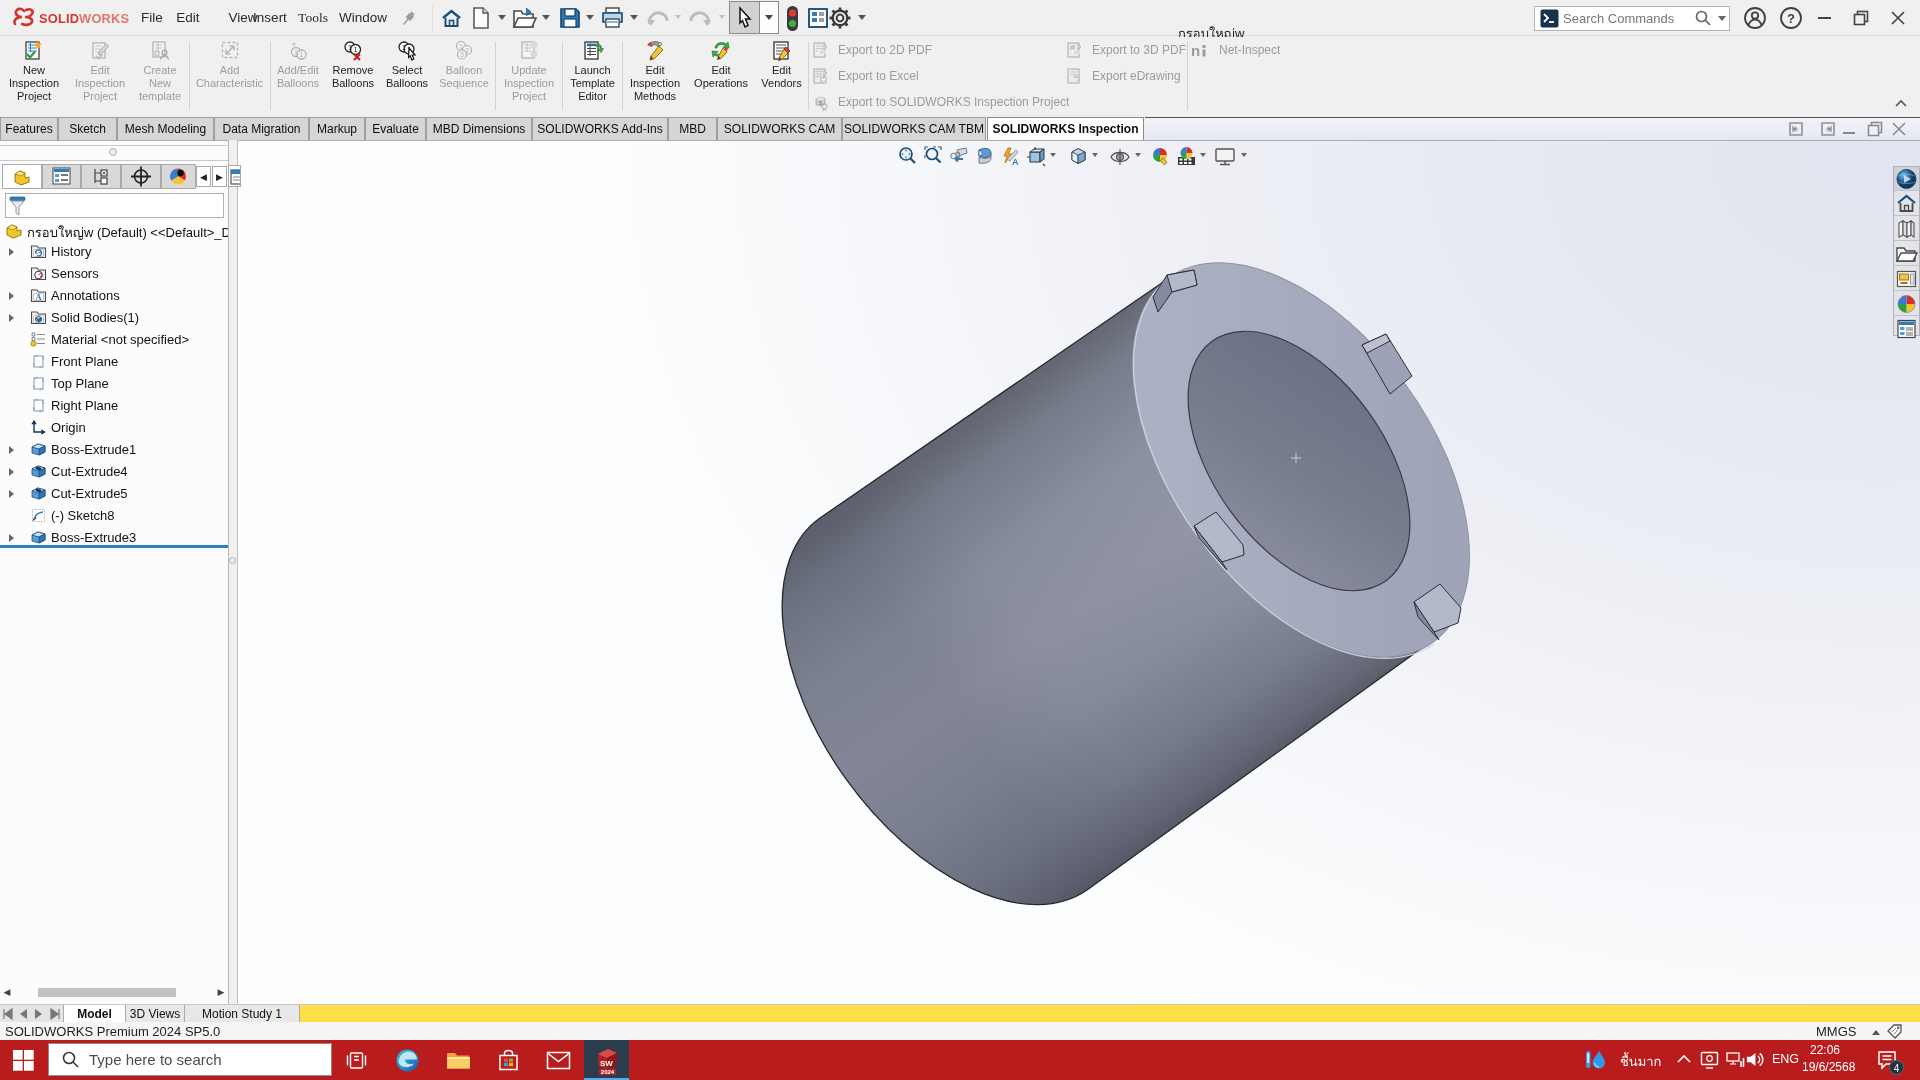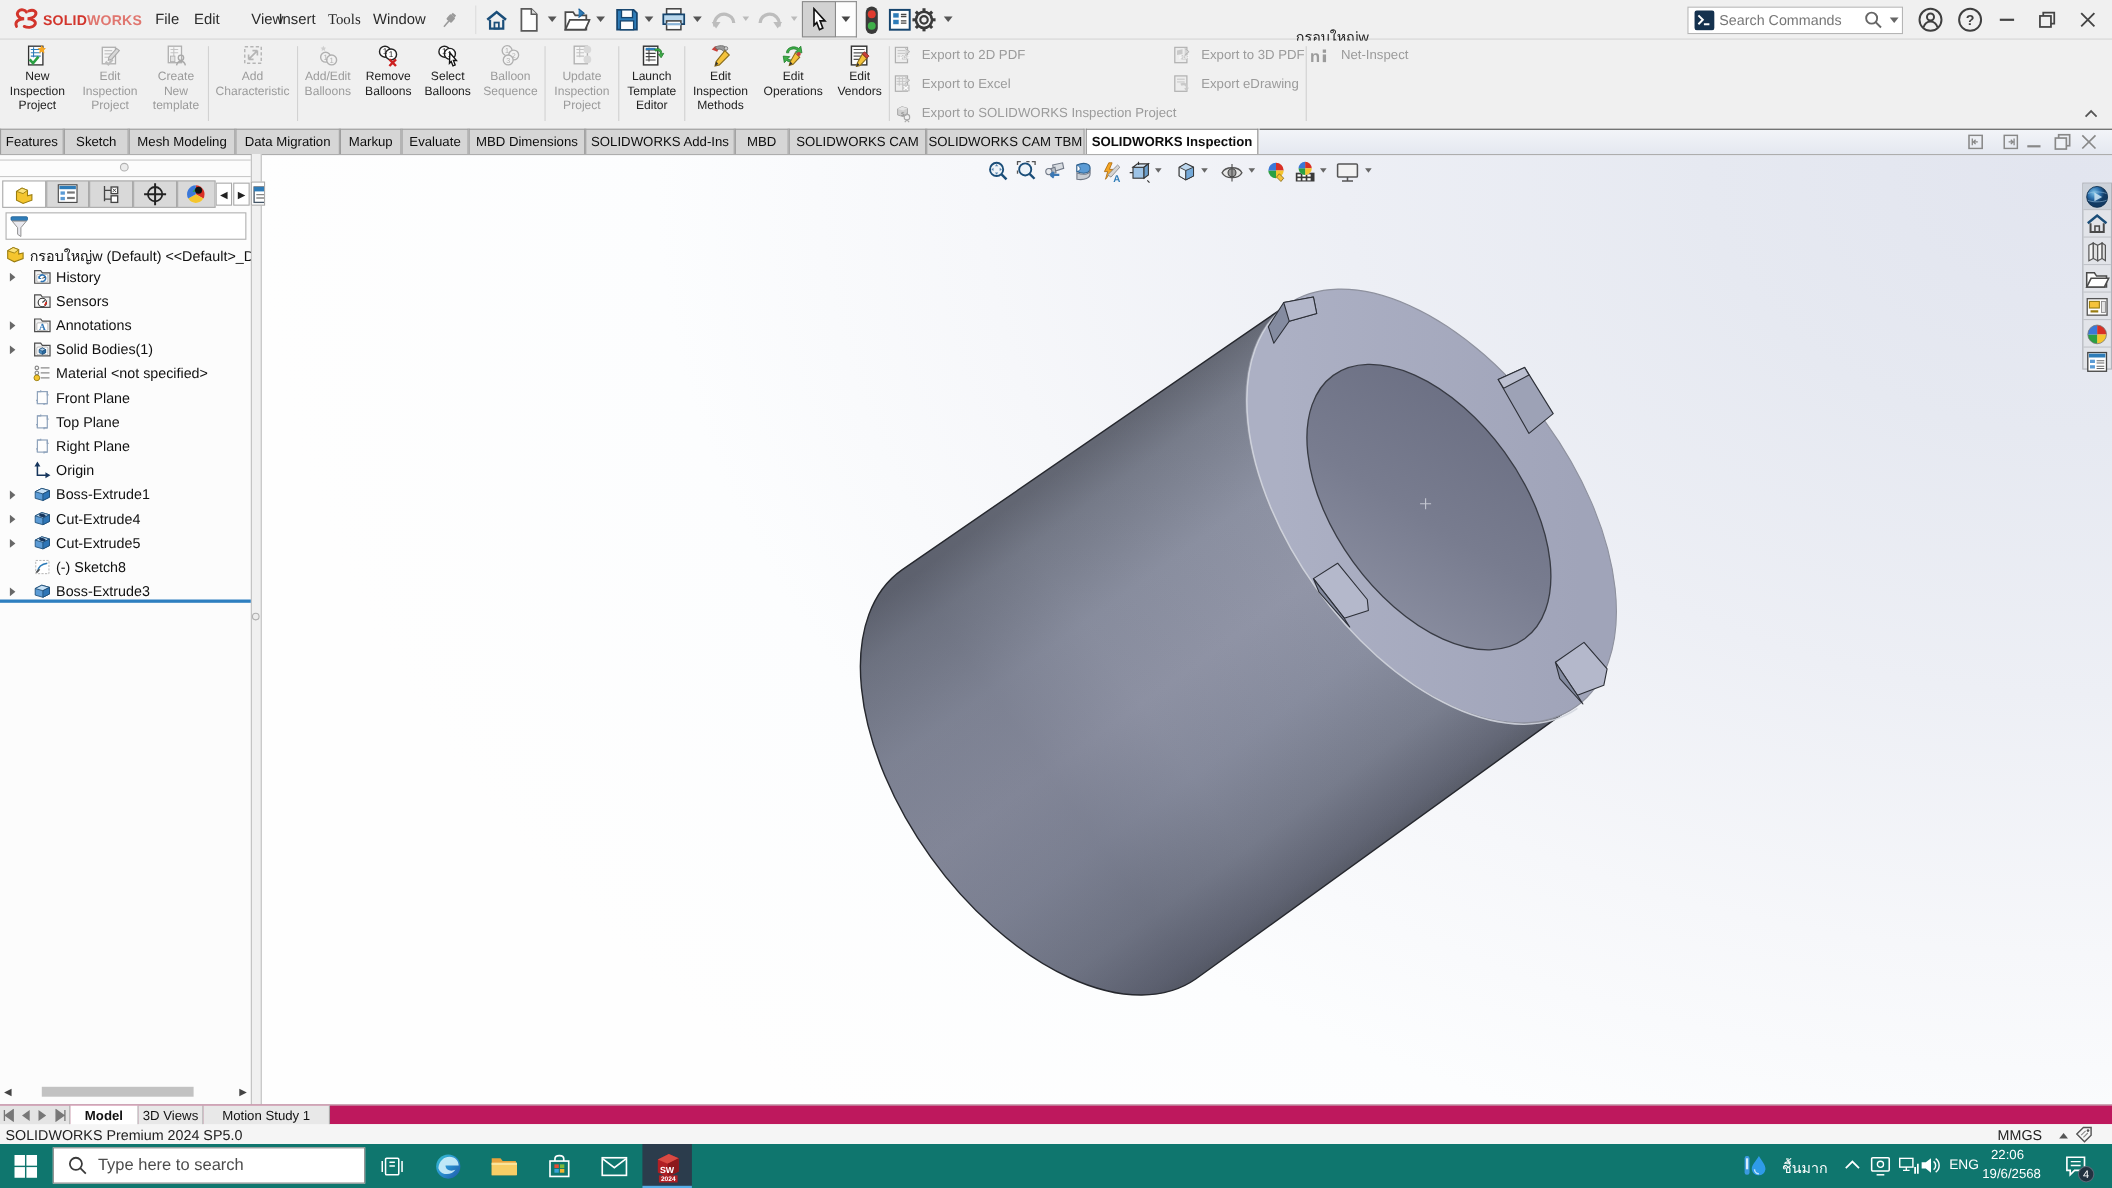--- a/index.html
+++ b/index.html
@@ -44,29 +44,29 @@
 .tarrow { position:absolute; width:0; height:0; border-left:5px solid #686868; border-top:4px solid transparent; border-bottom:4px solid transparent; }
 
 
 #vsplit { position:absolute; left:229px; top:0; width:9px; height:864px; background:#f0f0f0; border-right:1px solid #c0c0c0; }
 
 
 #rstrip { position:absolute; left:1893px; top:26px; width:27px; height:170px; background:#e2e4e9; border:1px solid #b0b3ba; }
 .rcell { position:absolute; left:0; width:25px; height:24px; border-bottom:1px solid #c0c3c9; }
 
 
-#mtabs { position:absolute; left:0; top:1004px; width:1920px; height:18px; background:#be185d; border-top:1px solid #c8c8c8; }
+#mtabs { position:absolute; left:0; top:1004px; width:1920px; height:18px; background:#fde047; border-top:1px solid #c8c8c8; }
 .mtab { position:absolute; top:0; height:18px; line-height:18px; font-size:12px; color:#111; text-align:center; background:#e8e8e8; border-right:1px solid #aaa; }
 .mtab.active { background:#fff; font-weight:bold; }
 
 
 #statusbar { position:absolute; left:0; top:1022px; width:1920px; height:18px; background:#f5f5f5; font-size:13px; color:#222; }
 
 
-#taskbar { position:absolute; left:0; top:1040px; width:1920px; height:40px; background:#0f766e; }
+#taskbar { position:absolute; left:0; top:1040px; width:1920px; height:40px; background:#b91c1c; }
 #tsearch { position:absolute; left:48px; top:3px; width:284px; height:33px; background:#fff; border:1px solid #8a8a8a; }
 #tsearch span { position:absolute; left:40px; top:7px; font-size:15px; color:#4d4d4d; }
 .ttxt { color:#fff; font-size:13px; position:absolute; }
 </style>
 </head>
 <body>
 <div id="app">
 
   <div id="titlebar">
     <div class="abs" id="swlogo" style="left:12px; top:5px;">

